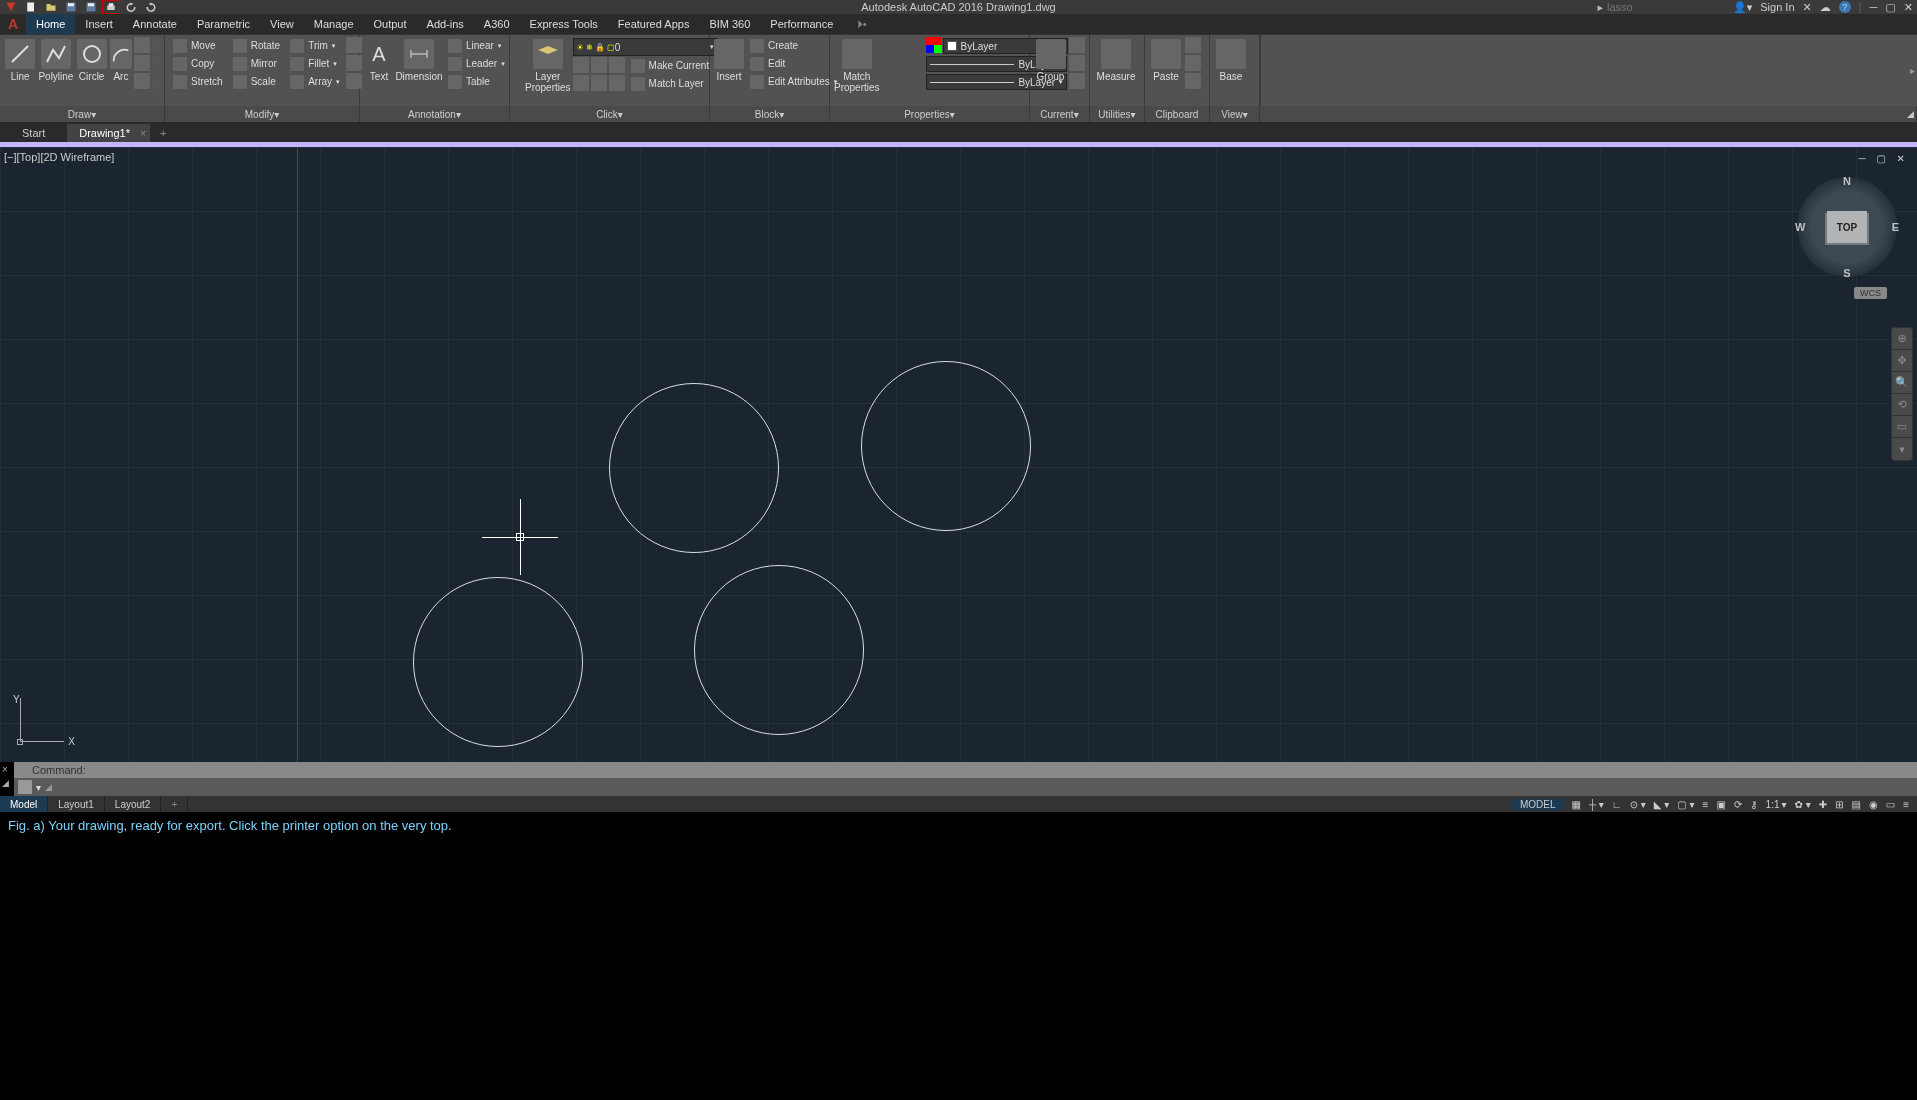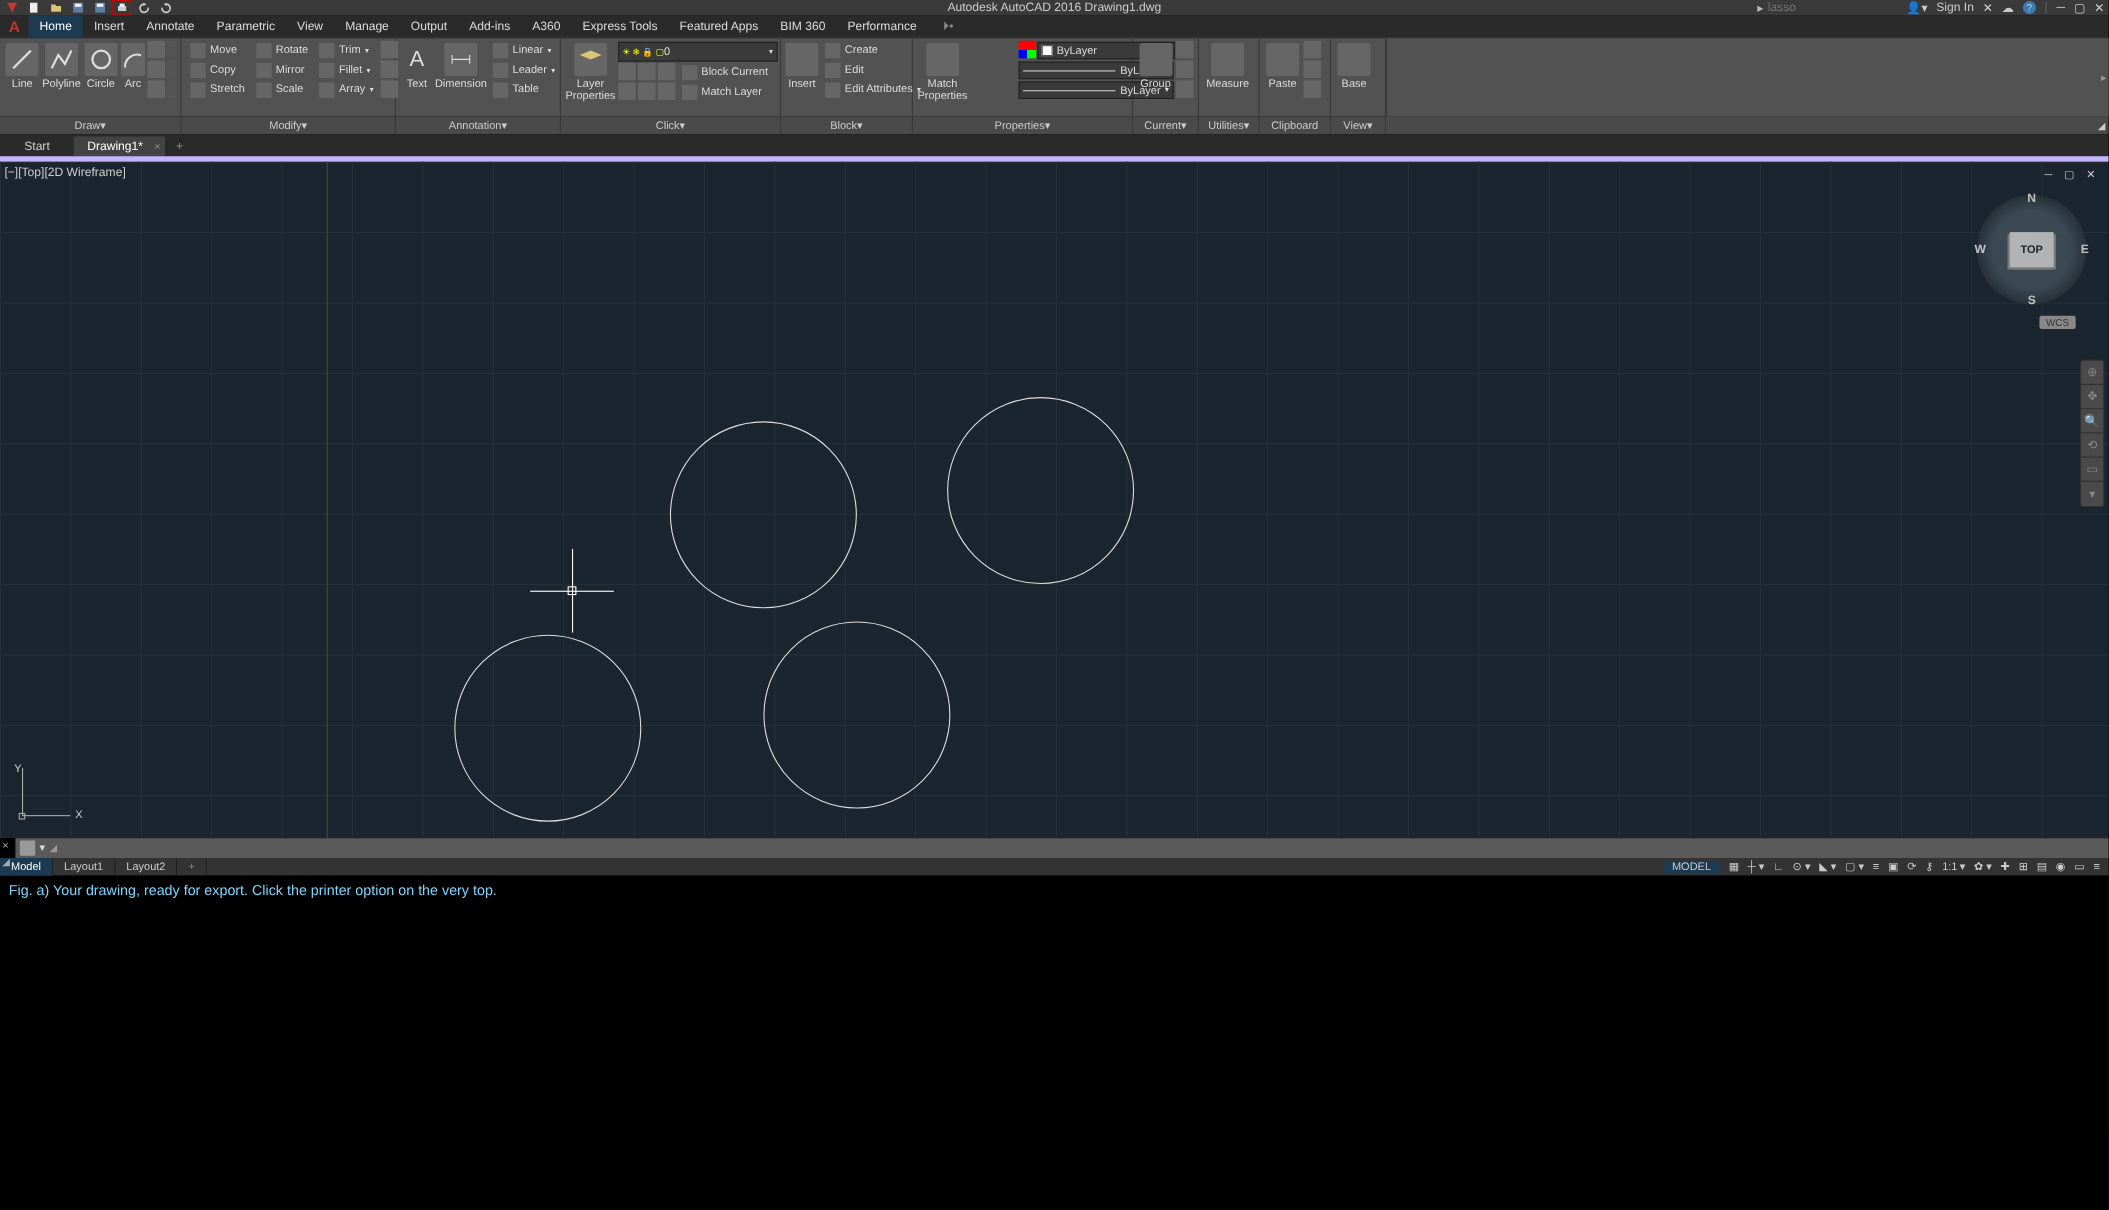--- a/index.html
+++ b/index.html
@@ -342,21 +342,21 @@
         <div class="small-btn">
             <span class="si"></span>
             <span>Table</span>
           </div>
       </div>
     </div>
   </div>
 
   <div class="ribbon-panel" style="width:200px;">
     <div class="ribbon-panel-body">
-      <div class="big-btn" style="width:46px;">
+      <div class="big-btn" style="width:46px;margin-left:11px;">
           <div class="icon-ph">
             <svg viewBox="0 0 24 24">
               <path d="M2 8 L12 4 L22 8 L12 12 Z" fill="#d9c574"></path>
             </svg>
           </div>
           <div class="lbl" style="white-space:pre;">Layer
 Properties</div>
         </div>
       <div style="display:flex;flex-direction:column;">
         <div class="layer-dd">
@@ -373,21 +373,21 @@
               </div>
             <div class="icon-grid-row">
                 <div class="si"></div>
                 <div class="si"></div>
                 <div class="si"></div>
               </div>
           </div>
           <div class="small-btn-col">
             <div class="small-btn">
                 <span class="si"></span>
-                <span>Block Current</span>
+                <span>Make Current</span>
               </div>
             <div class="small-btn">
                 <span class="si"></span>
                 <span>Match Layer</span>
               </div>
           </div>
         </div>
       </div>
     </div>
   </div>
@@ -599,20 +599,21 @@
     <div class="nb">🔍</div>
     <div class="nb">⟲</div>
     <div class="nb">▭</div>
     <div class="nb" style="border-bottom:none;">▾</div>
   </div>
 </div>
 
 <div style="position:relative;padding-left:14px;">
   <span class="cmd-close" style="position:absolute;left:2px;top:2px;">×</span>
   <span style="position:absolute;left:2px;top:16px;font-size:9px;color:#aaa;">◢</span>
+  <div class="cmd-history">Command:</div>
   <div class="cmd-line">
     <span class="cmd-icon"></span>
     <span style="color:#ddd;font-size:10px;">▾</span>
     <span style="color:#999;font-size:9px;padding-right:4px;">◢</span>
   </div>
 </div>
 
 <div class="layout-tabs">
   <div class="layout-tab active">Model</div>
   <div class="layout-tab">Layout1</div>

